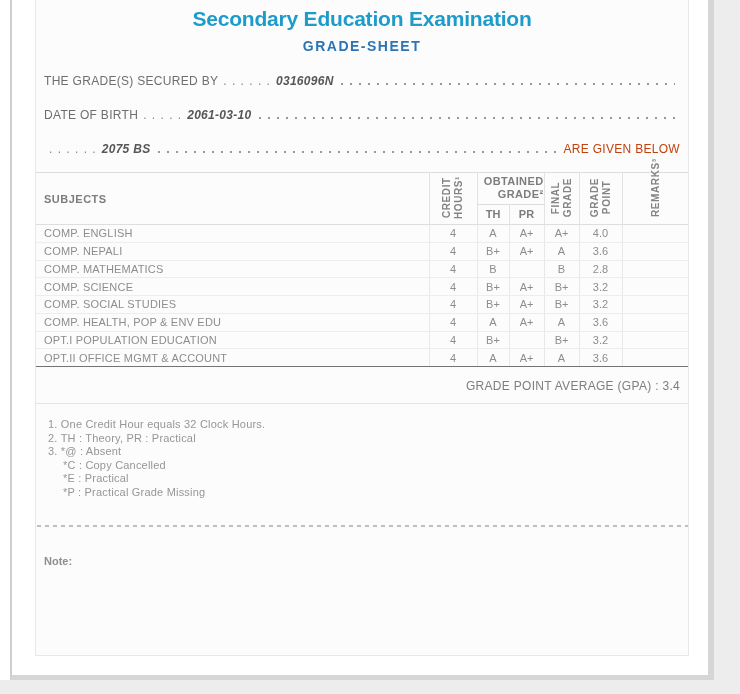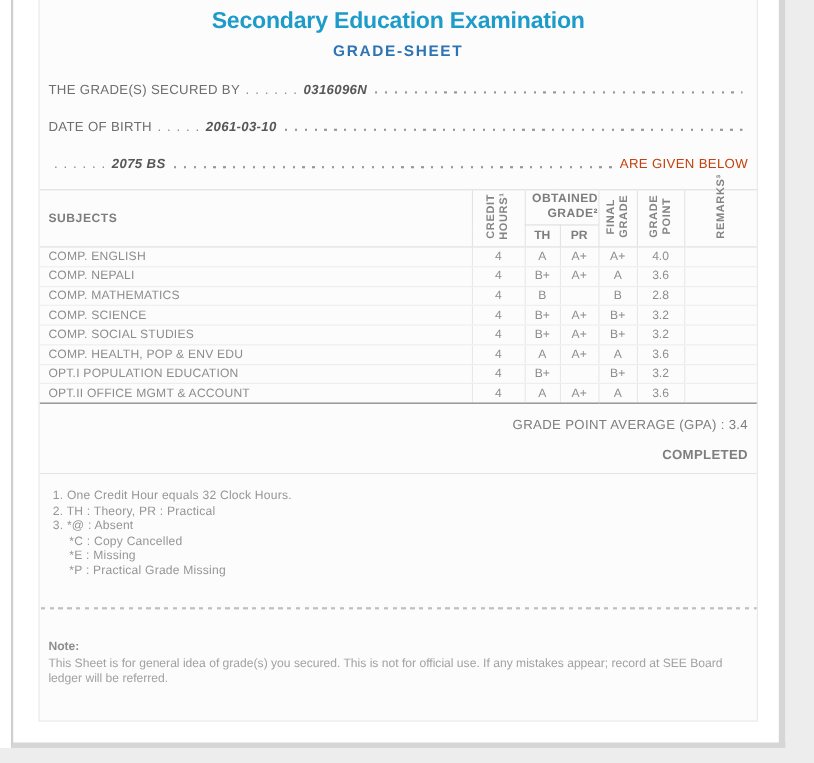--- a/index.html
+++ b/index.html
@@ -299,33 +299,31 @@
           <td class="c-val">A+</td>
           <td class="c-val">A</td>
           <td class="c-val">3.6</td>
           <td class="c-val"></td>
         </tr>
       </tbody>
     </table>
 
     <div class="summary">
       <div class="gpa-line">GRADE POINT AVERAGE (GPA) : 3.4</div>
-      <div class="status-line">COMPLETED</div>
     </div>
 
     <div class="footnotes">
       <div class="fn">1. One Credit Hour equals 32 Clock Hours.</div>
       <div class="fn">2. TH : Theory, PR : Practical</div>
       <div class="fn">3. *@ : Absent</div>
       <div class="fn indent">*C : Copy Cancelled</div>
-      <div class="fn indent">*E : Missing</div>
+      <div class="fn indent">*E : Practical</div>
       <div class="fn indent">*P : Practical Grade Missing</div>
     </div>
 
     <div class="dashed-sep"></div>
 
     <div class="note-section">
       <div class="note-title">Note:</div>
-      <div class="note-body">This Sheet is for general idea of grade(s) you secured. This is not for official use. If any mistakes appear; record at SEE Board ledger will be referred.</div>
     </div>
 
   </div>
 </div>
 
 </body></html>

